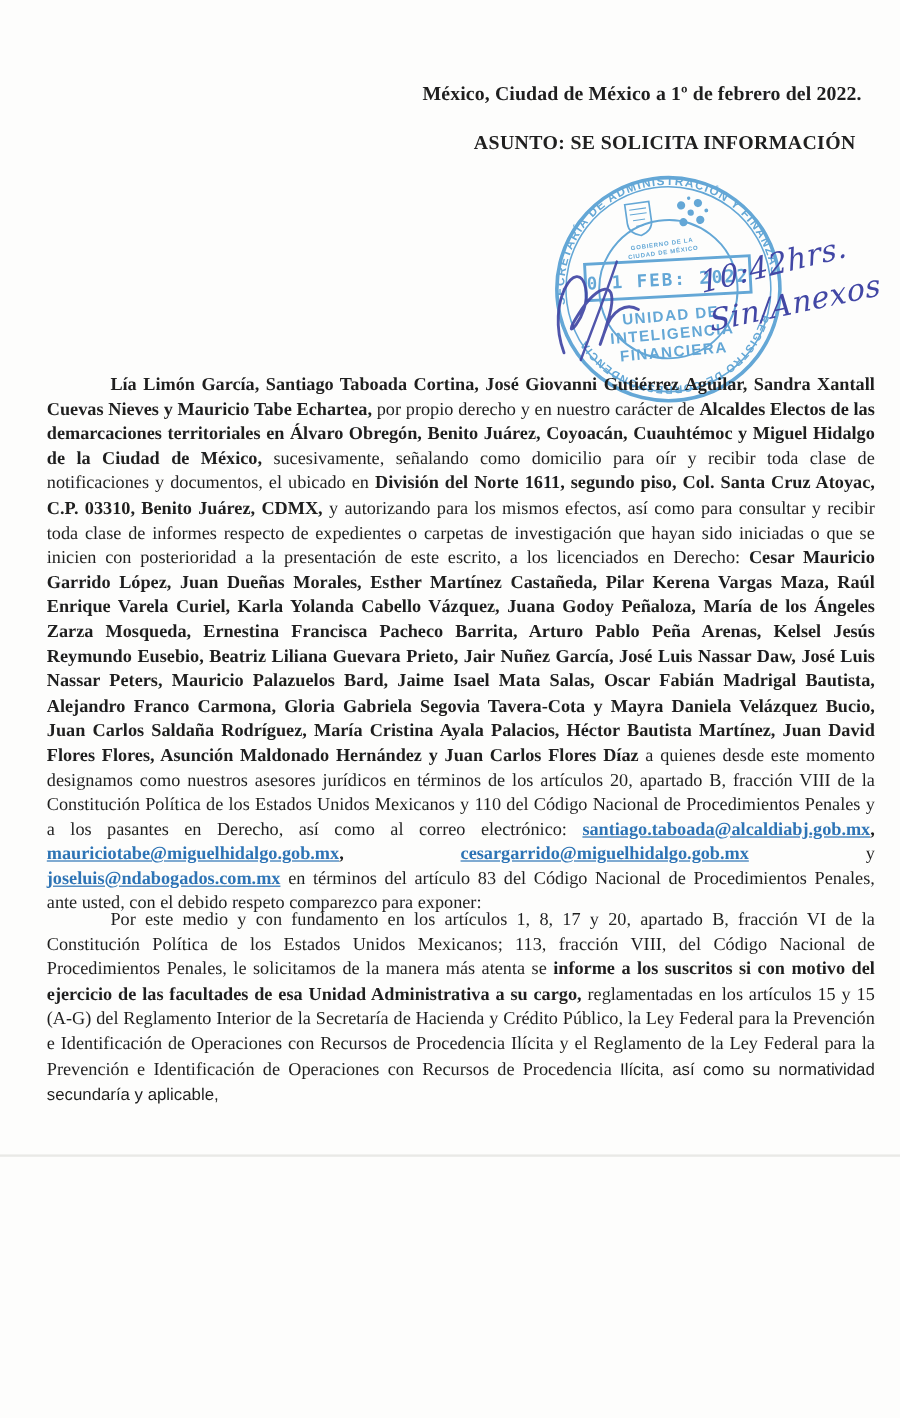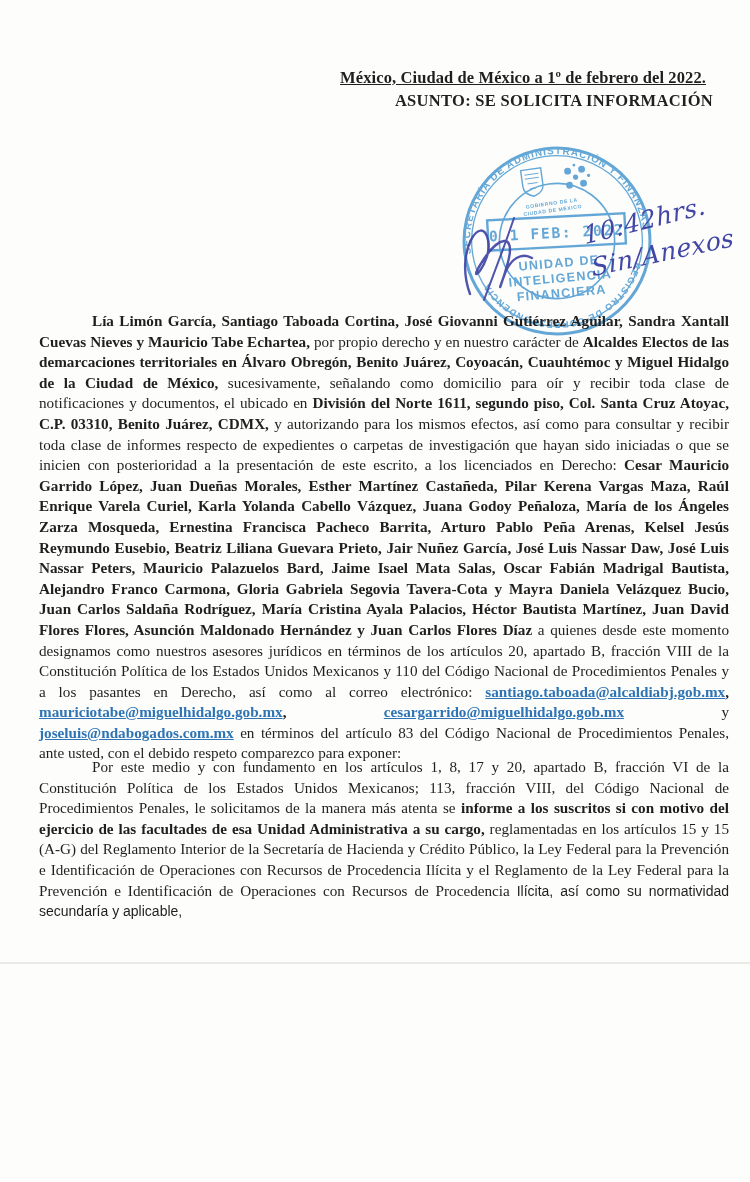--- a/index.html
+++ b/index.html
@@ -5,25 +5,25 @@
   html,body{margin:0;padding:0;background:#ffffff;}
   #page{
     position:relative;
     width:750px;height:1182px;
     background:#fdfdfc;
     font-family:"Liberation Serif",serif;
     color:#1f1f1f;
     overflow:hidden;
   }
   .date-line{
-    position:absolute;top:68px;right:44px;
-    font-size:16.5px;font-weight:bold;letter-spacing:.1px;text-decoration:underline;
+    position:absolute;top:68px;right:32px;
+    font-size:16.5px;font-weight:bold;letter-spacing:.1px;
   }
   .subject-line{
-    position:absolute;top:91px;right:37px;
+    position:absolute;top:109px;right:37px;
     font-size:16.5px;font-weight:bold;letter-spacing:.3px;
   }
   .recipient{
     position:absolute;left:38px;top:198px;
     font-size:16.5px;font-weight:bold;line-height:22.3px;
   }
   .body-par{
     position:absolute;left:39px;width:690px;
     font-size:15.2px;line-height:20.6px;
     text-align:justify;text-indent:53px;

